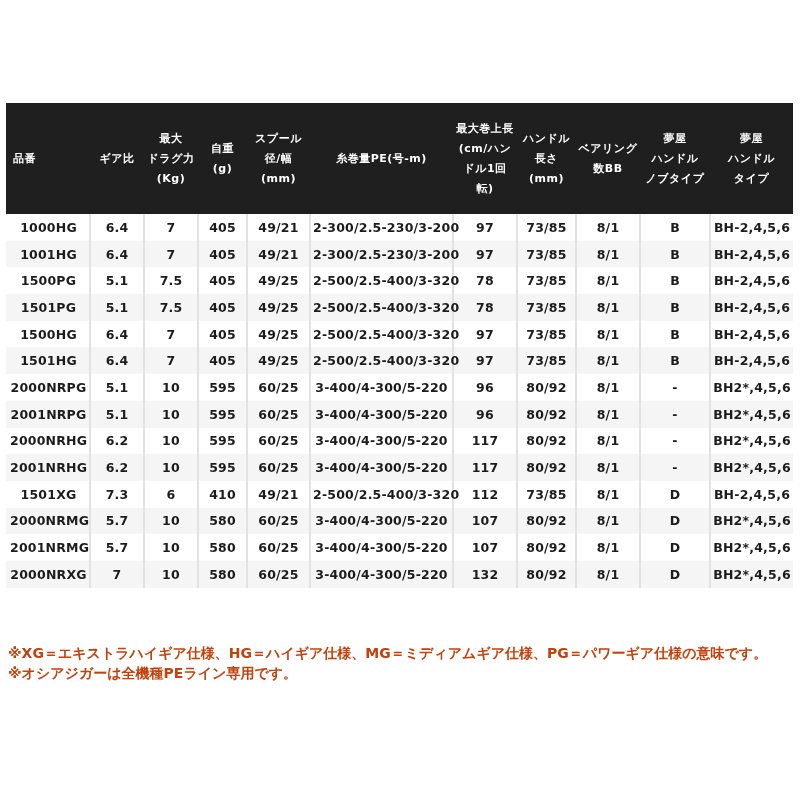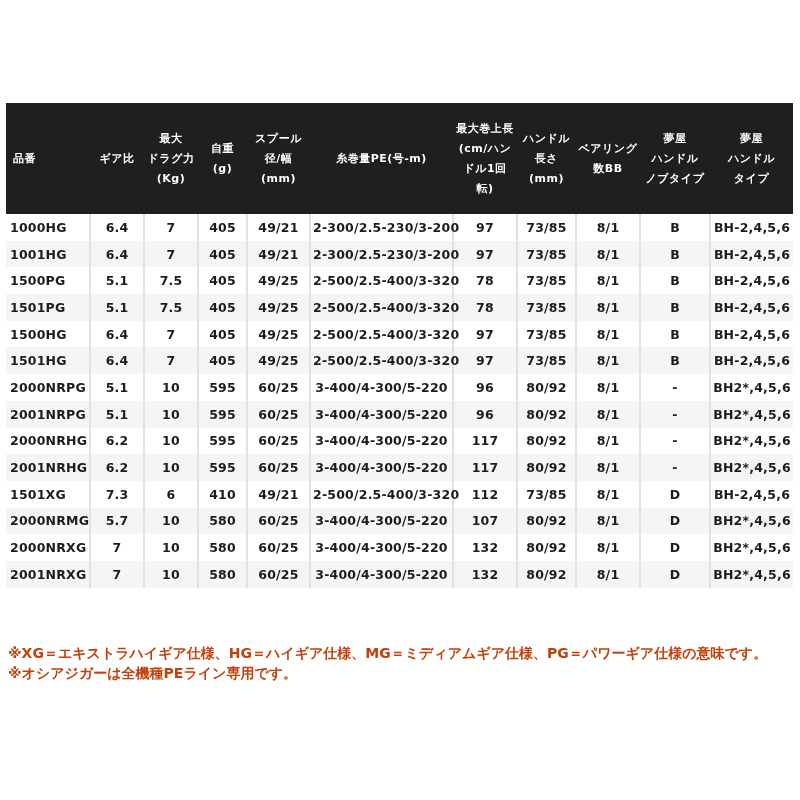--- a/index.html
+++ b/index.html
@@ -7,21 +7,21 @@
          font-family: "DejaVu Sans", "Liberation Sans", sans-serif; color: #222222; }
   .spec-table { position: absolute; left: 6px; top: 103px; width: 787px;
                 border-collapse: collapse; table-layout: fixed; }
   .spec-table th { background: #1f1f1f; color: #ffffff; font-weight: bold; font-size: 11px;
                    line-height: 20px; height: 111px; padding: 0 2px; text-align: center;
                    vertical-align: middle; white-space: pre-line; letter-spacing: 0.5px; }
   .spec-table th:first-child { text-align: left; padding-left: 7px; }
   .spec-table td { font-size: 12.5px; font-weight: bold; height: 26.7px; padding: 0 2px;
                    text-align: center; vertical-align: middle; border-left: 2px solid #e2e2e2;
                    white-space: nowrap; letter-spacing: 0.2px; color: #1c1c1c; }
-  .spec-table td:first-child { text-align: left; padding-left: 4px; border-left: none; }
+  .spec-table td:first-child { text-align: center; padding-left: 4px; border-left: none; }
   .spec-table tr.row:nth-child(even) td { background: #f5f5f5; }
   .spec-table tr.row:nth-child(odd) td { background: #ffffff; }
   .notes { position: absolute; left: 8px; top: 643px; width: 790px; }
   .note { font-size: 14px; font-weight: bold; color: #c2410c; line-height: 20px; white-space: nowrap; }
 </style>
 </head>
 <body>
 
 <table class="spec-table">
   <colgroup>
@@ -217,34 +217,34 @@
         <td>580</td>
         <td>60/25</td>
         <td>3-400/4-300/5-220</td>
         <td>107</td>
         <td>80/92</td>
         <td>8/1</td>
         <td>D</td>
         <td>BH2*,4,5,6</td>
       </tr>
       <tr class="row">
+        <td>2001NRMG</td>
+        <td>5.7</td>
+        <td>10</td>
+        <td>580</td>
+        <td>60/25</td>
+        <td>3-400/4-300/5-220</td>
+        <td>107</td>
+        <td>80/92</td>
+        <td>8/1</td>
+        <td>D</td>
+        <td>BH2*,4,5,6</td>
+      </tr>
+      <tr class="row">
         <td>2000NRXG</td>
-        <td>7</td>
-        <td>10</td>
-        <td>580</td>
-        <td>60/25</td>
-        <td>3-400/4-300/5-220</td>
-        <td>132</td>
-        <td>80/92</td>
-        <td>8/1</td>
-        <td>D</td>
-        <td>BH2*,4,5,6</td>
-      </tr>
-      <tr class="row">
-        <td>2001NRXG</td>
         <td>7</td>
         <td>10</td>
         <td>580</td>
         <td>60/25</td>
         <td>3-400/4-300/5-220</td>
         <td>132</td>
         <td>80/92</td>
         <td>8/1</td>
         <td>D</td>
         <td>BH2*,4,5,6</td>

